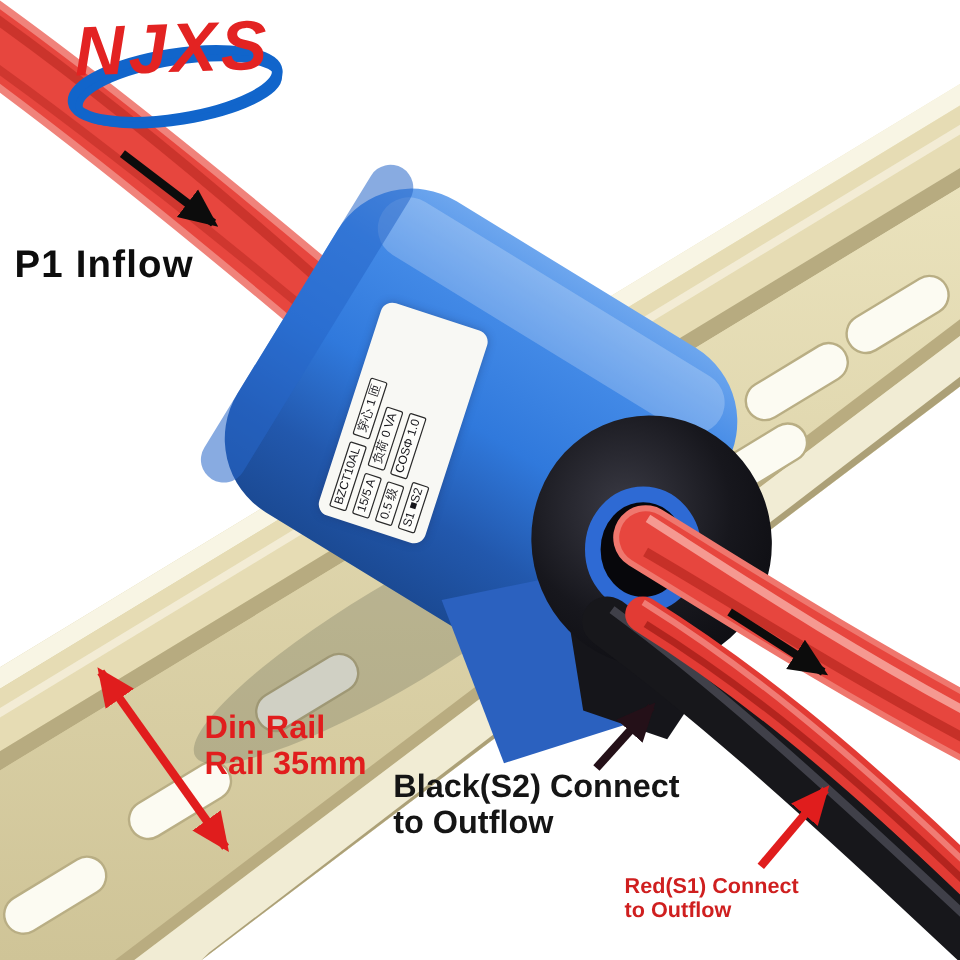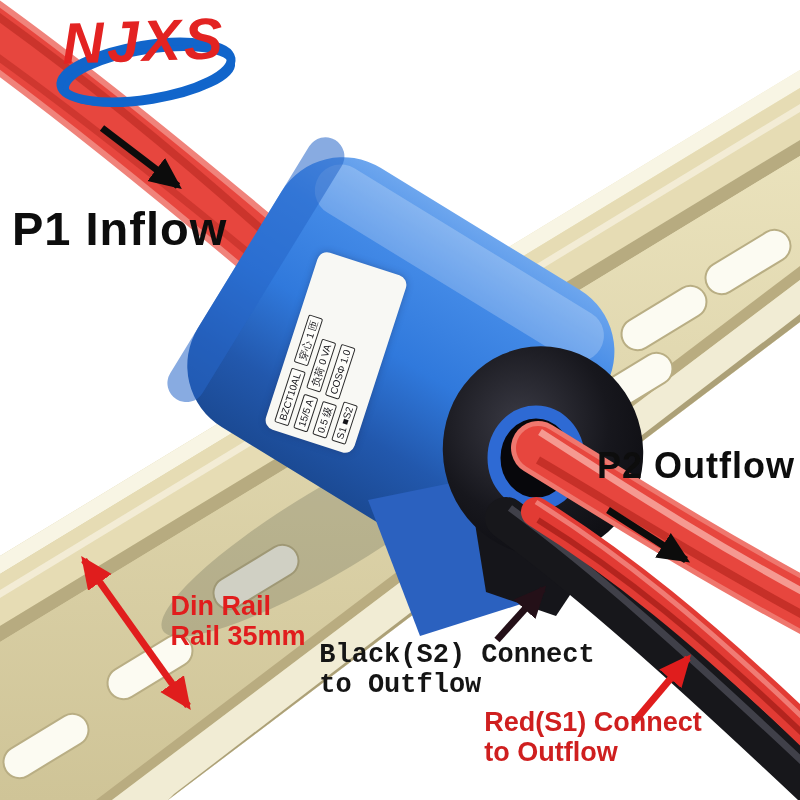--- a/index.html
+++ b/index.html
@@ -11,25 +11,25 @@
              transform:rotate(-2deg);}
   .device-label{position:absolute;left:243px;top:306px;width:170px;
                 background:#f8f8f4;border-radius:10px;padding:9px 8px;
                 transform:rotate(-72deg);box-shadow:0 0 7px rgba(30,40,80,.35);
                 display:flex;flex-direction:column;gap:5px;}
   .lab-row{display:flex;gap:6px;}
   .cell{font-size:10px;line-height:1.3;color:#15151a;border:1px solid #2a2a2a;
         border-radius:2px;padding:0 3px;white-space:nowrap;background:#fdfdfa;}
   .ann{position:absolute;font-weight:bold;white-space:nowrap;line-height:1.1;}
   .ann.center{transform:translateX(-50%);text-align:left;}
-  .ann-p1{left:12px;top:203px;font-size:47px;color:#0d0d0d;letter-spacing:1px;}
+  .ann-p1{left:12px;top:203px;font-size:32px;color:#0d0d0d;letter-spacing:1px;}
   .ann-p2{left:597px;top:446px;font-size:36px;color:#0d0d0d;letter-spacing:1px;}
   .ann-din{left:238px;top:592px;font-size:27px;color:#e11d1d;}
-  .ann-s2{left:457px;top:641px;font-size:27px;color:#151515;font-family:Liberation Mono, monospace;}
-  .ann-s1{left:593px;top:708px;font-size:27px;color:#cf1f1f;}
+  .ann-s2{left:447px;top:641px;font-size:27px;color:#151515;}
+  .ann-s1{left:593px;top:729px;font-size:18px;color:#cf1f1f;}
 </style>
 </head>
 <body>
 
 <div class="stage">
 
   <svg class="scene" width="800" height="800" viewBox="0 0 800 800">
     <defs>
       <linearGradient id="ctGrad" x1="0" y1="0" x2="0" y2="1">
         <stop offset="0" stop-color="#6da6ee"></stop>
@@ -152,23 +152,20 @@
       <span class="cell">COSΦ 1.0</span>
     </div>
     <div class="lab-row">
       <span class="cell">S1 ■S2</span>
     </div>
   </div>
 
   <div class="ann ann-p1">
     <span>P1 Inflow</span>
   </div>
-  <div class="ann ann-p2">
-    <span>P2 Outflow</span>
-  </div>
   <div class="ann ann-din center">
     <div>Din Rail</div>
     <div>Rail 35mm</div>
   </div>
   <div class="ann ann-s2 center">
     <div>Black(S2) Connect</div>
     <div>to Outflow</div>
   </div>
   <div class="ann ann-s1 center">
     <div>Red(S1) Connect</div>

